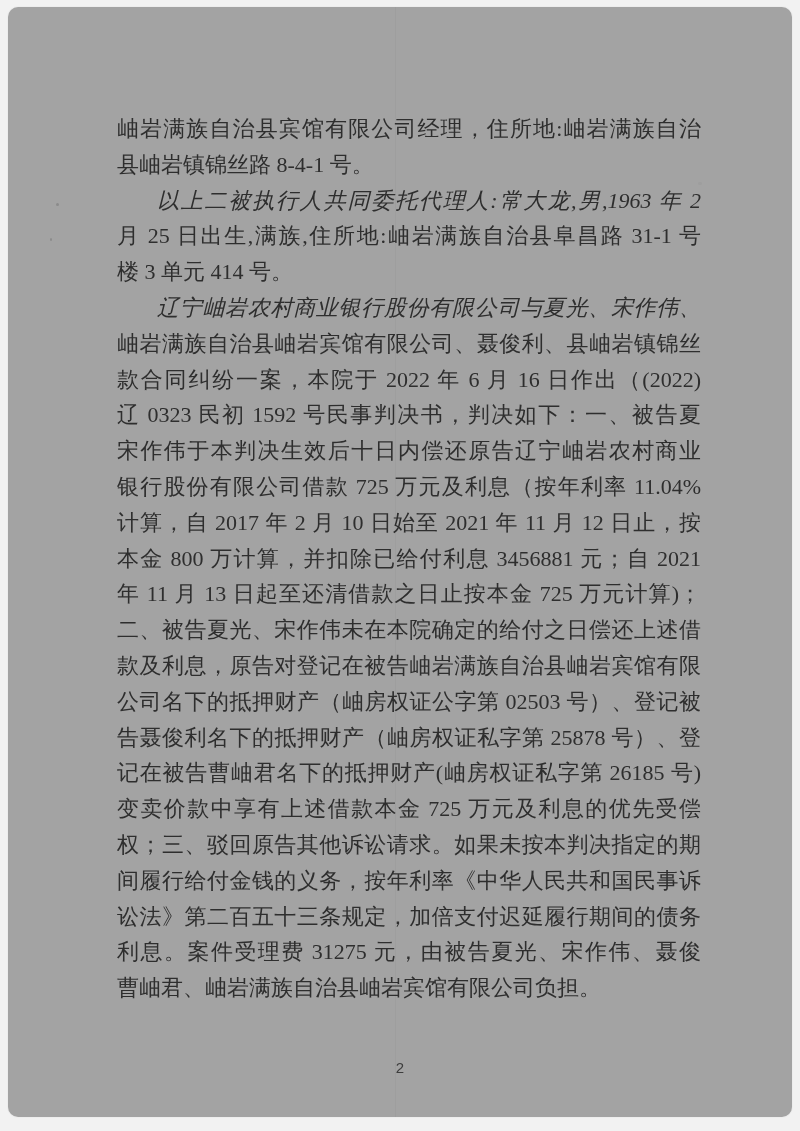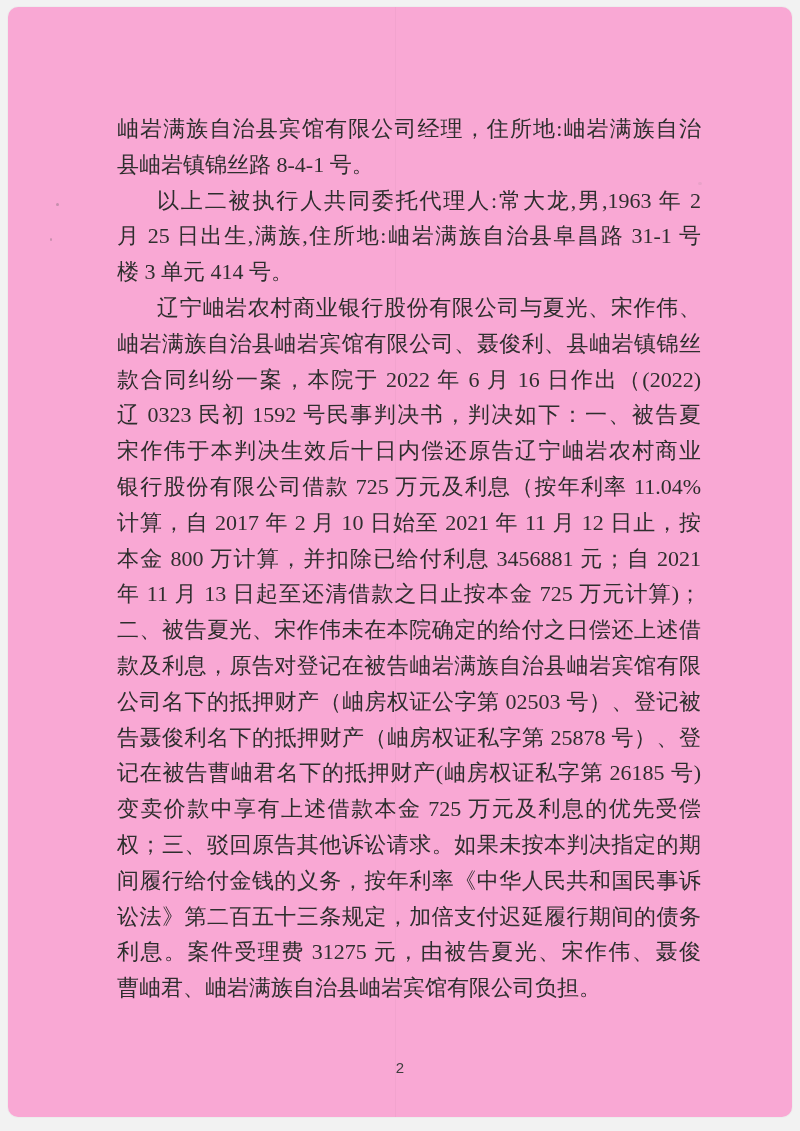--- a/index.html
+++ b/index.html
@@ -13,21 +13,21 @@
     position: relative;
     overflow: hidden;
     font-family: "Liberation Serif", "DejaVu Serif", serif;
   }
   .page {
     position: absolute;
     left: 8px;
     top: 7px;
     width: 784px;
     height: 1110px;
-    background: #f9a8d4;
+    background: #a3a3a3;
     border-radius: 10px;
     box-shadow: 0 0 0 1px rgba(0,0,0,0.02);
   }
   .fold-line {
     position: absolute;
     left: 387px;
     top: 0;
     width: 1px;
     height: 100%;
     background: rgba(0,0,0,0.028);
@@ -50,20 +50,21 @@
     height: 35.8px;
     line-height: 35.8px;
     font-size: 22px;
     color: #2e2e2e;
     text-align: justify;
     text-align-last: justify;
     overflow: hidden;
   }
   .line.indent {
     text-indent: 40px;
+    font-style: italic;
   }
   .line.para-end {
     text-align-last: auto;
   }
   .pageno {
     position: absolute;
     top: 1052px;
     left: 0;
     width: 784px;
     text-align: center;

